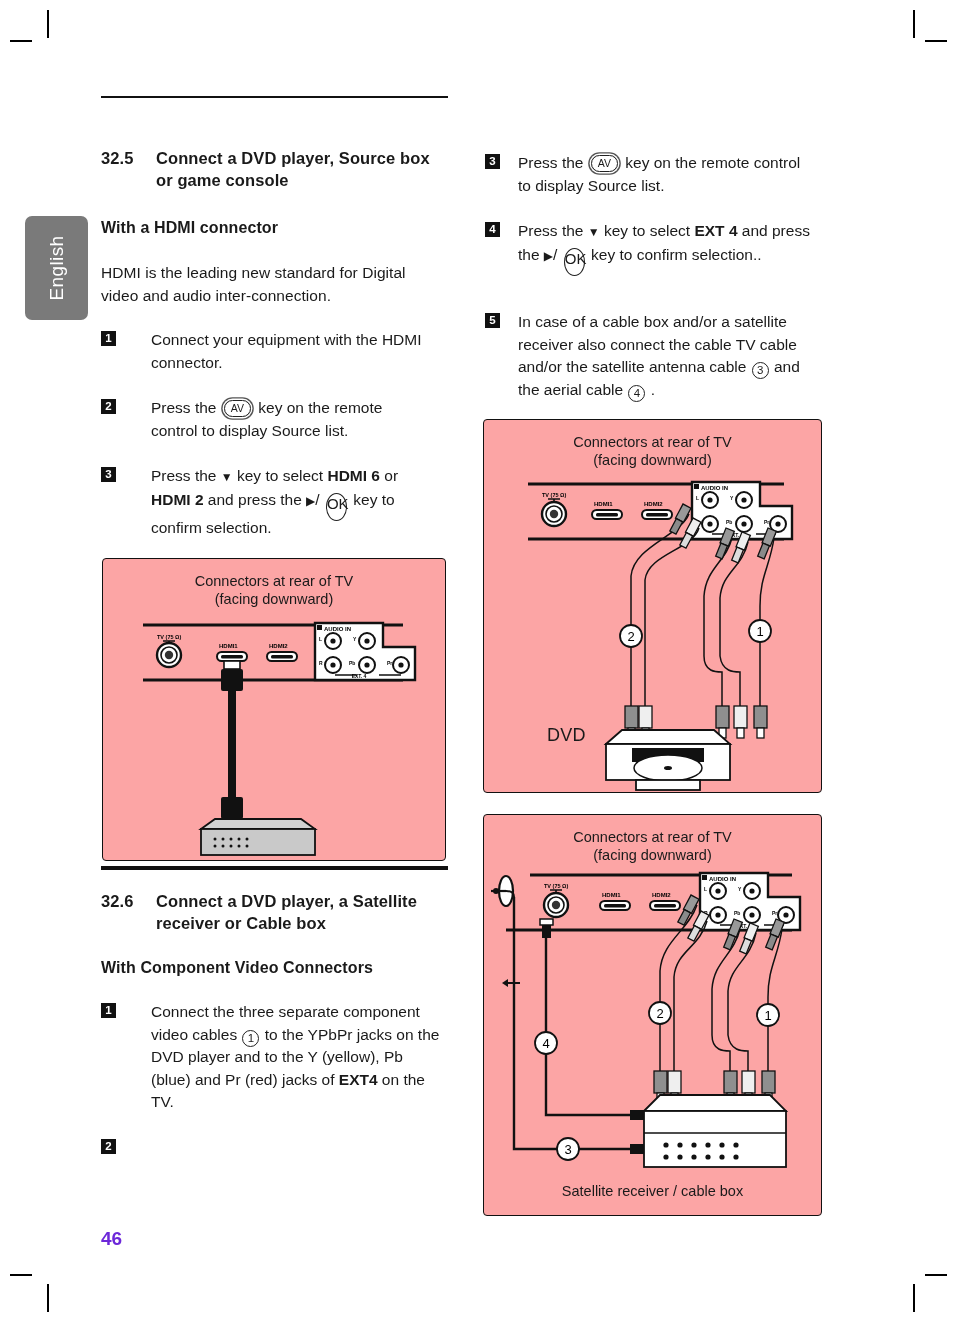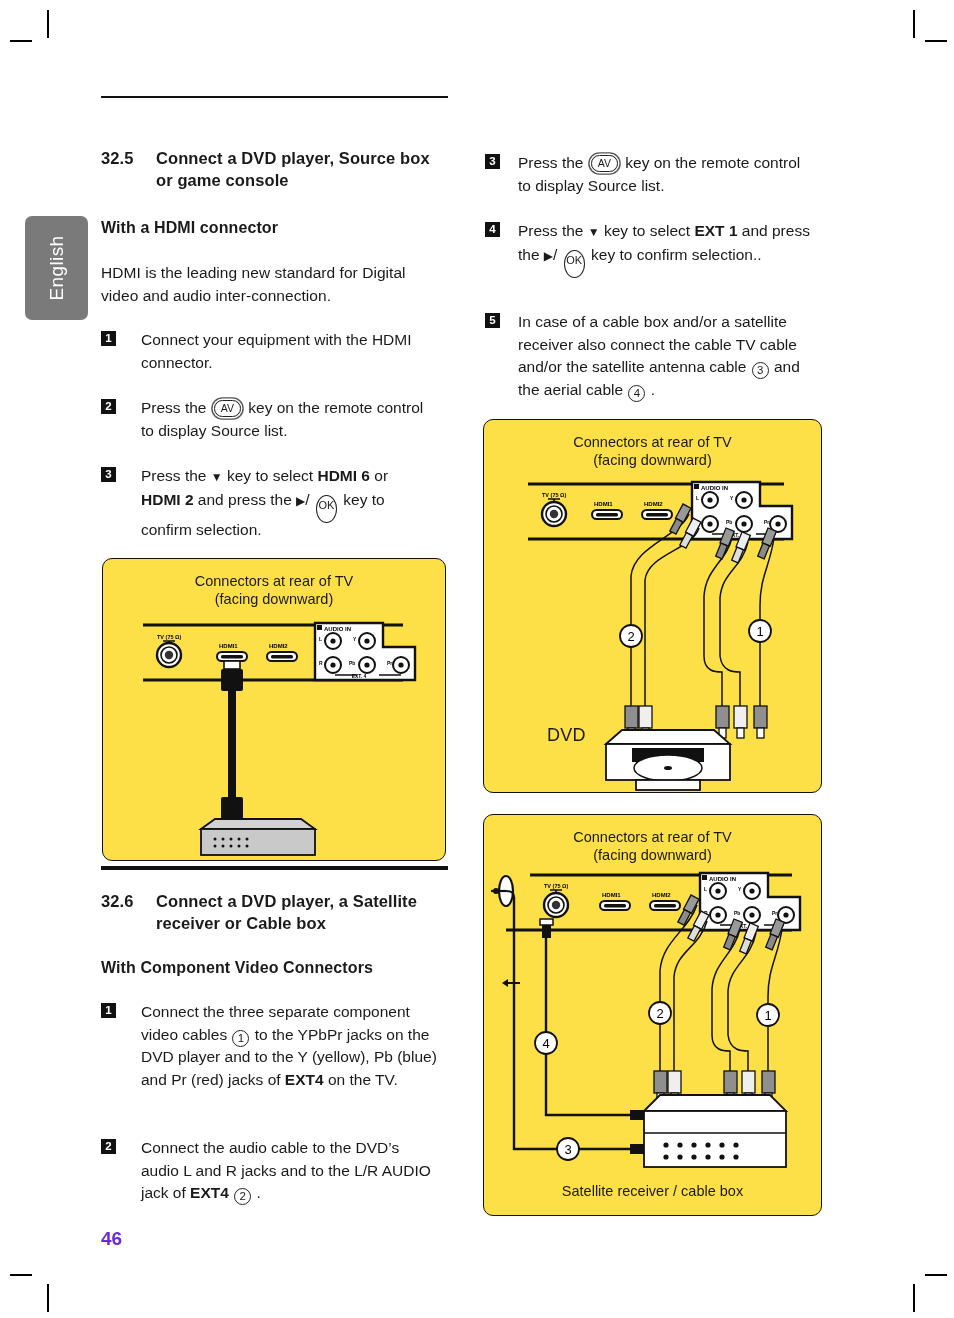--- a/index.html
+++ b/index.html
@@ -74,55 +74,55 @@
   }
 
   .step { position: absolute; font-size: 15.5px; line-height: 22.5px; }
   .step .marker {
     position: absolute; left: 0; top: 2px;
     width: 15px; height: 15px;
     background: #111; color: #fff;
     font-size: 11.5px; font-weight: bold;
     text-align: center; line-height: 15px;
   }
-  .step .body { display: block; margin-left: 40px; }
+  .step .body { display: block; margin-left: 50px; }
   .step.r .body { margin-left: 33px; }
   b { font-weight: bold; }
 
   
   .key-av {
     display: inline-block;
     border: 1.6px solid #222; border-radius: 11px;
     padding: 0 6px; font-size: 10.5px; line-height: 15px;
     height: 17px; position: relative; top: -1px;
     box-shadow: 0 0 0 1.4px #fff, 0 0 0 2.8px #555;
     margin: 0 3px;
   }
   .key-ok {
     display: inline-block;
     width: 21px; height: 28px; border-radius: 50%;
     border: 1.6px solid #222;
-    font-size: 11px; line-height: 19px; text-align: center;
+    font-size: 15px; line-height: 19px; text-align: center;
     position: relative; top: 4px; margin: 0 2px;
   }
   .circ-n {
     display: inline-block;
     width: 17px; height: 17px; border-radius: 50%;
     border: 1.4px solid #222;
     font-size: 11.5px; line-height: 15px; text-align: center;
     position: relative; top: 2px; margin: 0 1px;
   }
   .arw { font-size: 12px; }
 
   
   .dbox {
     position: absolute;
     border: 1.6px solid #111;
-    border-radius: 10px;
-    background: #fde047;
+    border-radius: 4px;
+    background: #fca5a5;
   }
   .dbox .cap {
     position: absolute; left: 0; right: 0; text-align: center;
     font-size: 14.5px; line-height: 18px; color: #1a1a1a;
   }
   .dbox-foot {
     position: absolute; left: 0; right: 0; text-align: center;
     font-size: 14.5px;
   }
   .dvd-label {
@@ -254,33 +254,32 @@
 
   <div class="sub-head" style="left:101px; top:959px;">With Component Video Connectors</div>
 
   <div class="step" style="left:101px; top:1001px; width:340px;">
     <span class="marker">1</span>
     <span class="body">Connect the three separate component video cables <span class="circ-n">1</span> to the YPbPr jacks on the DVD player and to the Y (yellow), Pb (blue) and Pr (red) jacks of <b>EXT4</b> on the TV.</span>
   </div>
 
   <div class="step" style="left:101px; top:1137px; width:340px;">
     <span class="marker">2</span>
-    <span class="body">Connect the audio cable to the DVD’s audio L and R jacks and to the L/R AUDIO jack of <b>EXT4</b> <span class="circ-n">2</span> .</span>
   </div>
 
   <div class="page-num">46</div>
 
   <div class="step r" style="left:485px; top:152px; width:330px;">
     <span class="marker">3</span>
     <span class="body">Press the <span class="key-av">AV</span> key on the remote control to display Source list.</span>
   </div>
 
   <div class="step r" style="left:485px; top:220px; width:330px;">
     <span class="marker">4</span>
-    <span class="body">Press the <span class="arw">▼</span> key to select <b>EXT 1</b> and press the <span class="arw">▶</span>/ <span class="key-ok">OK</span> key to confirm selection..</span>
+    <span class="body">Press the <span class="arw">▼</span> key to select <b>EXT 4</b> and press the <span class="arw">▶</span>/ <span class="key-ok">OK</span> key to confirm selection..</span>
   </div>
 
   <div class="step r" style="left:485px; top:311px; width:335px;">
     <span class="marker">5</span>
     <span class="body">In case of a cable box and/or a satellite receiver also connect the cable TV cable and/or the satellite antenna cable <span class="circ-n">3</span> and the aerial cable <span class="circ-n">4</span> .</span>
   </div>
 
   <div class="dbox" style="left:483px; top:419px; width:339px; height:374px;">
     <div class="cap" style="top:13px;">Connectors at rear of TV</div>
     <div class="cap" style="top:31px;">(facing downward)</div>

